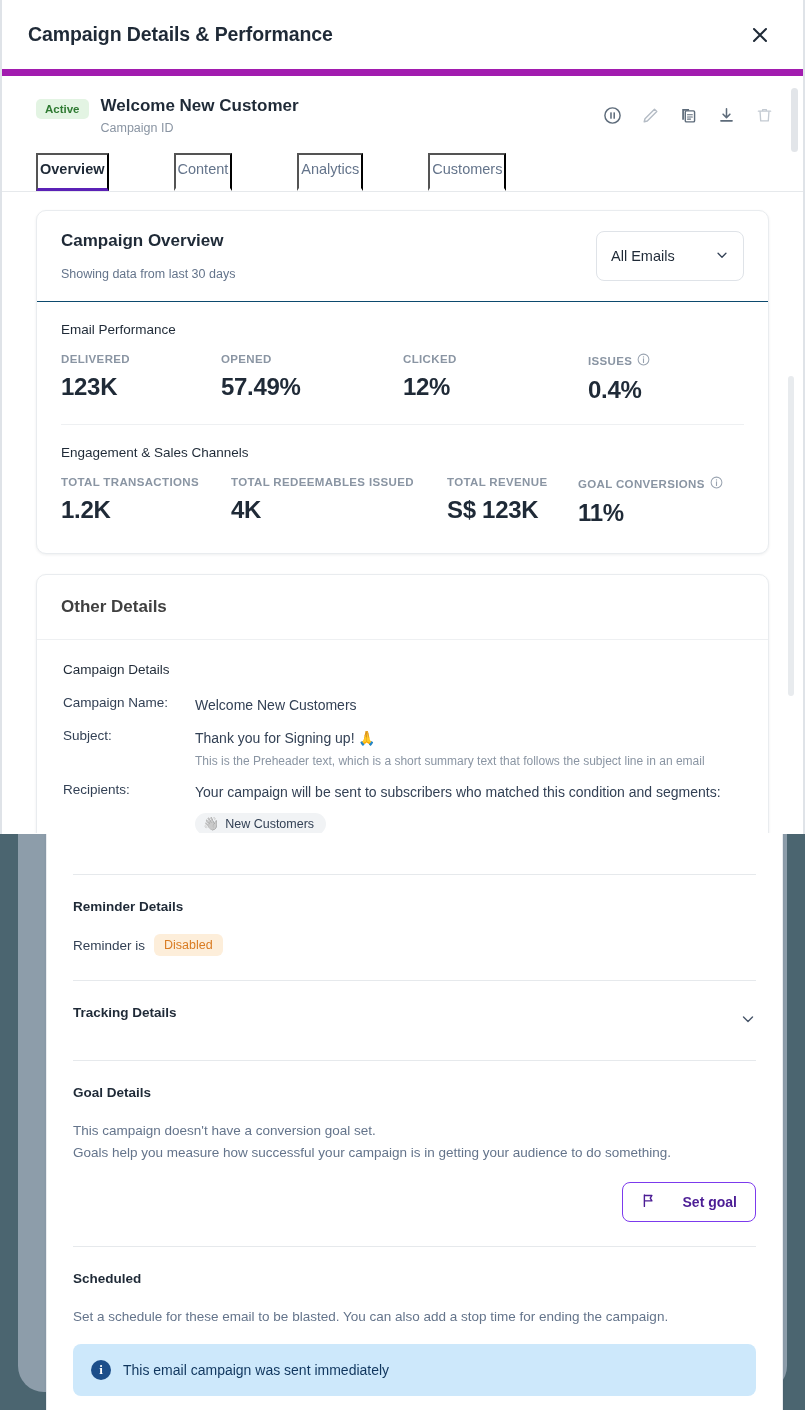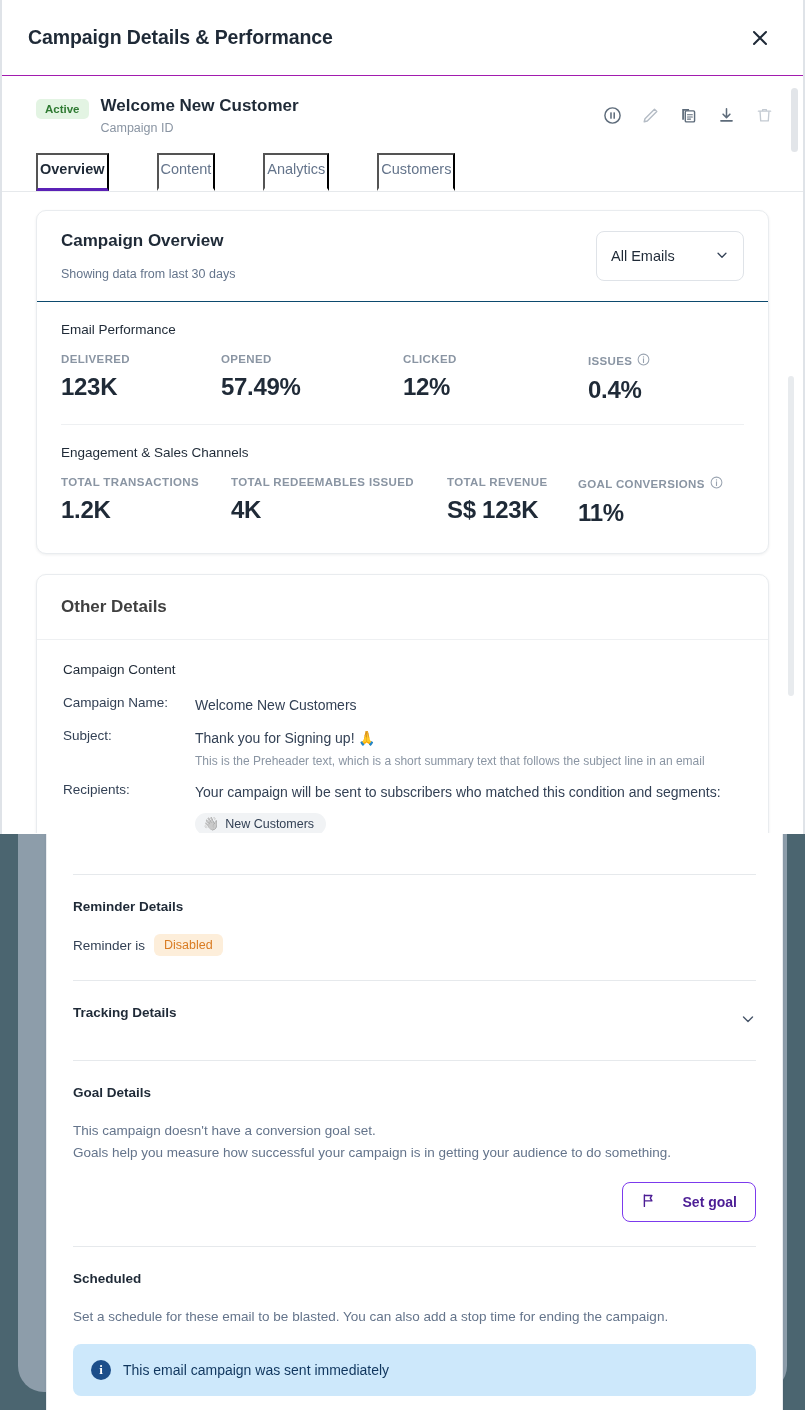--- a/index.html
+++ b/index.html
@@ -45,21 +45,21 @@
     border-left: 2px solid #dfe3e8;
     border-right: 2px solid #dfe3e8;
   }
 
   .modal-header {
     height: 76px;
     display: flex;
     align-items: center;
     justify-content: space-between;
     padding: 0 26px;
-    border-bottom: 1px solid #a21caf;
+    border-bottom: 7px solid #a21caf;
     background: #fff;
   }
   .modal-title {
     font-size: 19.5px;
     font-weight: bold;
     color: #1f2a37;
     letter-spacing: -0.1px;
   }
   .close-btn {
     width: 34px; height: 34px;
@@ -112,21 +112,21 @@
     width: 26px; height: 26px;
     display: flex; align-items: center; justify-content: center;
     cursor: pointer;
     background: none; border: none;
   }
   .action-icon svg { display: block; }
 
   
   .tabs {
     display: flex;
-    gap: 0;
+    gap: 17px;
     padding: 0 26px 0 34px;
     margin-top: 18px;
     border-bottom: 1px solid #e6e9ec;
     position: relative;
   }
   .tab {
     font-size: 14.5px;
     color: #64748b;
     padding: 6px 2px 11px 2px;
     margin-right: 48px;
@@ -607,21 +607,21 @@
         </div>
         <div class="metrics-pad-bottom"></div>
       </div>
     </div>
 
     <div id="other-details-card">
       <div class="od-head">
         <h3>Other Details</h3>
       </div>
       <div class="od-body">
-        <div class="od-subtitle">Campaign Content</div>
+        <div class="od-subtitle">Campaign Details</div>
 
         <div class="kv-row">
           <div class="kv-key">Campaign Name:</div>
           <div class="kv-val">Welcome New Customers</div>
         </div>
 
         <div class="kv-row">
           <div class="kv-key">Subject:</div>
           <div>
             <div class="kv-val">Thank you for Signing up! 🙏</div>

